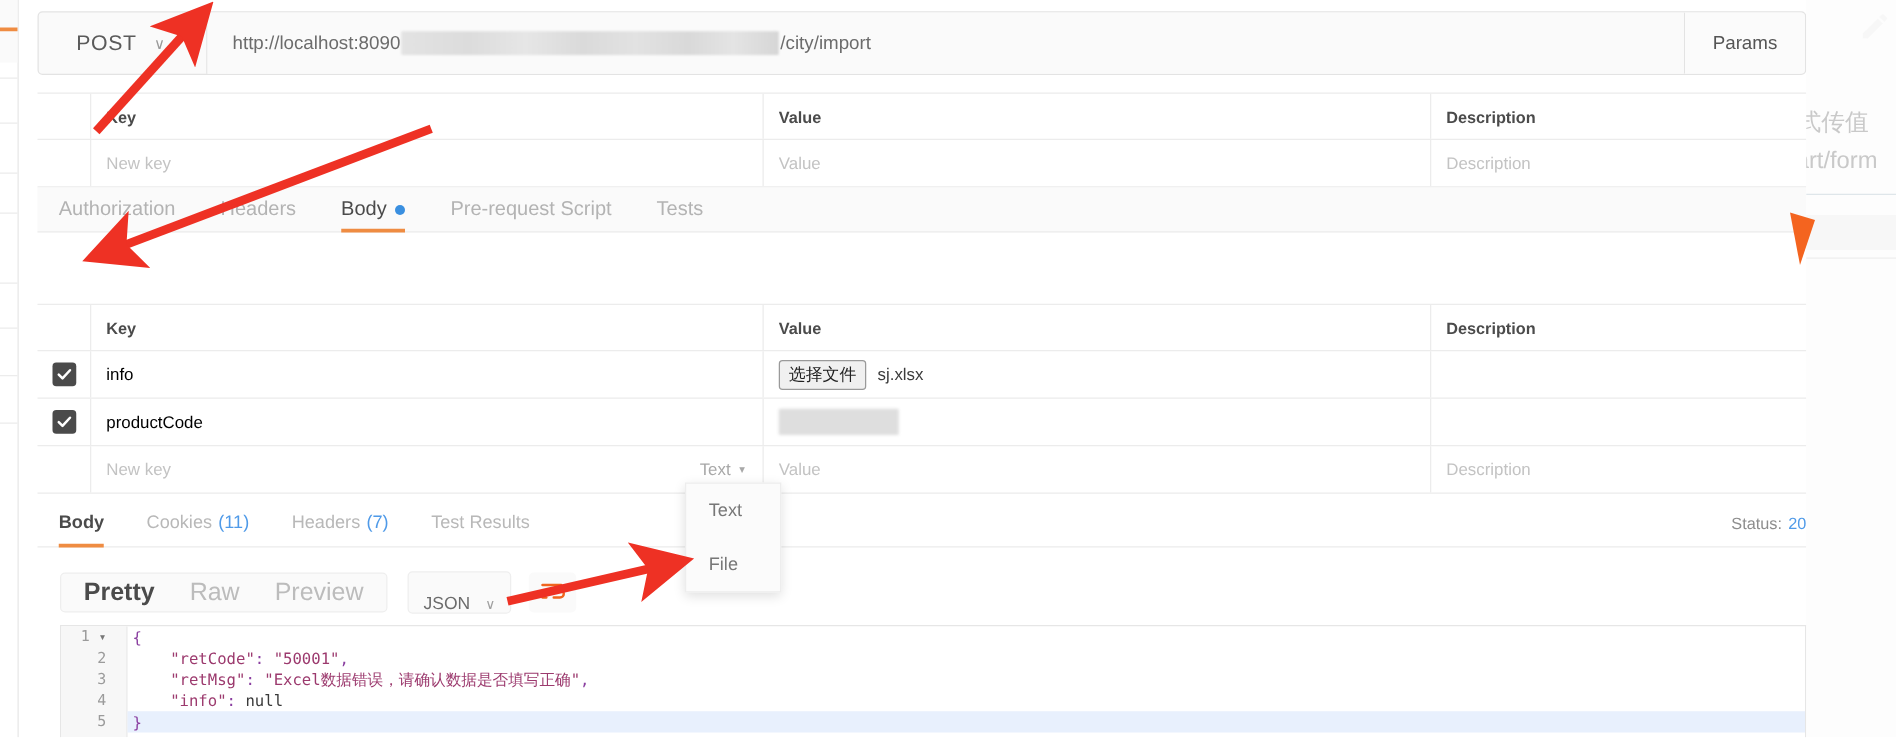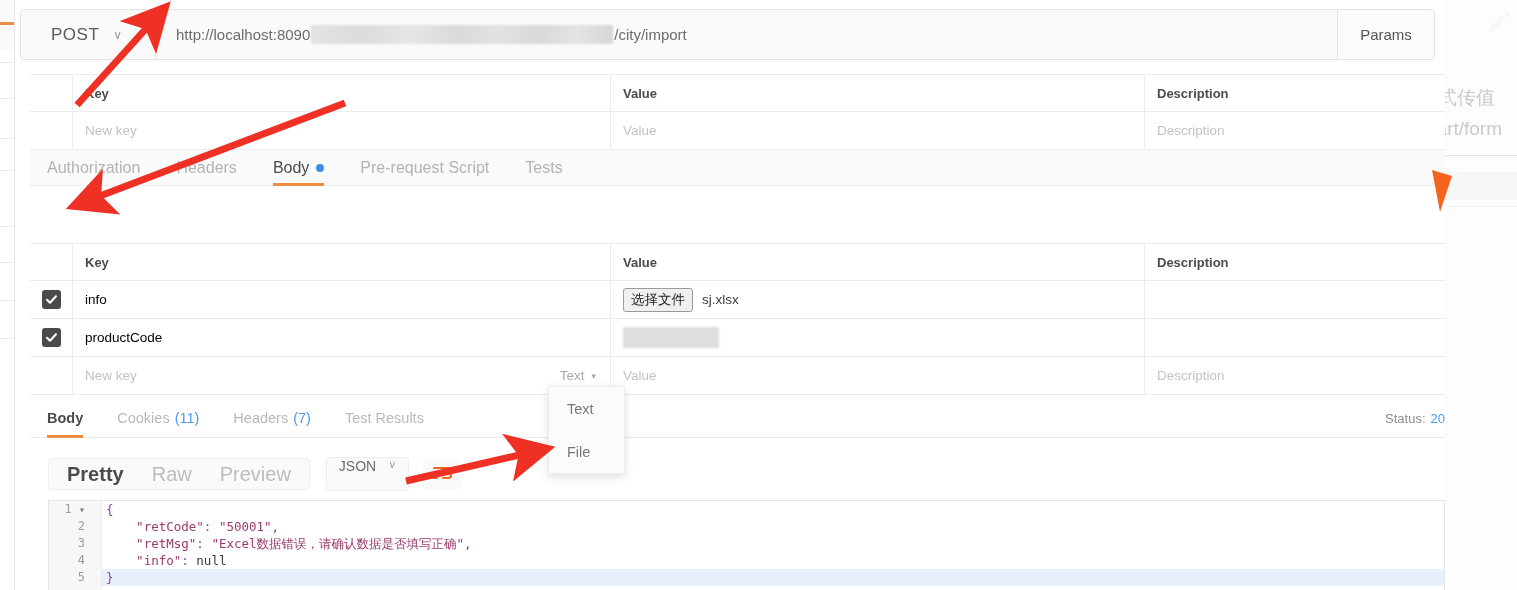--- a/index.html
+++ b/index.html
@@ -44,21 +44,21 @@
     border-right:1px solid #e8e8e8;
   }
   #left-strip .s-orange{position:absolute;left:0;top:22px;width:14px;height:3px;background:#ef8c42;}
   #left-strip .s-line{position:absolute;left:0;width:14px;height:1px;background:#ececec;}
   #left-strip .s-box{position:absolute;left:0;top:0;width:14px;height:50px;background:#fafafa;}
 
   #panel{position:absolute;left:15px;top:0;width:1430px;height:590px;}
 
   
   .urlbar{
-    position:absolute;left:5px;top:9px;width:1415px;height:51px;
+    position:absolute;left:15px;top:9px;width:1415px;height:51px;
     border:1px solid #e3e3e3;border-radius:4px;background:#fafafa;
     box-sizing:border-box;display:flex;align-items:stretch;
   }
   .method{
     width:135px;display:flex;align-items:center;padding-left:30px;box-sizing:border-box;
     border-right:1px solid #e3e3e3;color:#5a5a5a;font-size:17px;letter-spacing:.5px;
     cursor:pointer;
   }
   .method .caret{margin-left:14px;font-size:12px;color:#9a9a9a;}
   .urlfield{
@@ -172,21 +172,21 @@
 
   
   .viewbar{position:absolute;left:15px;top:450px;width:1415px;height:48px;display:flex;align-items:center;}
   .seg{
     display:flex;align-items:center;background:#fafafa;border:1px solid #eee;border-radius:4px;
     height:32px;margin-left:18px;padding:0 4px;box-sizing:border-box;
   }
   .seg .si{padding:0 14px;font-size:20px;color:#bcbcbc;line-height:30px;cursor:pointer;}
   .seg .si.active{color:#4b4b4b;font-weight:bold;}
   .fmt{
-    display:flex;align-items:flex-start;background:#fafafa;border:1px solid #eee;border-radius:4px;
+    display:flex;align-items:flex-end;background:#fafafa;border:1px solid #eee;border-radius:4px;
     height:32px;margin-left:16px;padding:0 12px;font-size:14px;color:#6c6c6c;cursor:pointer;
   }
   .fmt .caret{margin-left:12px;font-size:11px;color:#a0a0a0;}
   .wrapbtn{
     width:38px;height:32px;background:#fafafa;border-radius:4px;margin-left:14px;
     display:flex;align-items:center;justify-content:center;cursor:pointer;
   }
 
   
   .code{

